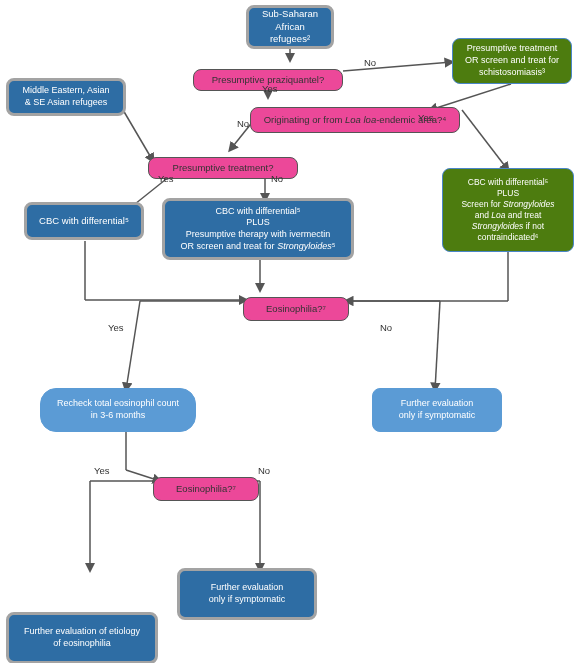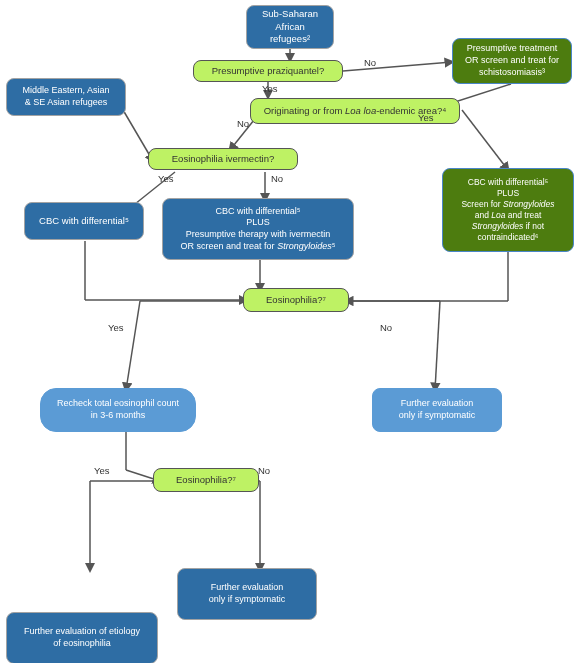--- a/index.html
+++ b/index.html
@@ -23,36 +23,37 @@
       text-align: center;
       display: flex;
       align-items: center;
       justify-content: center;
       padding: 4px 6px;
       line-height: 1.3;
     }
     .node-blue-dark {
       background: #2e6da4;
       color: #fff;
-      border: 1px solid #a3a3a3;
+      border: 3px solid #a3a3a3;
     }
     .node-blue-mid {
       background: #4d7c0f;
       color: #fff;
       border: 1px solid #4a86c8;
     }
     .node-blue-light {
       background: #5b9bd5;
       color: #fff;
       border: 1px solid #5b9bd5;
     }
     .node-outline {
-      background: #bef264;
+      background: #ec4899;
       color: #333;
       border: 1.5px solid #555;
+      margin-top: 9px;
     }
     svg.arrows {
       position: absolute;
       top: 0; left: 0;
       width: 586px;
       height: 663px;
       pointer-events: none;
     }
     .label-text {
       position: absolute;
@@ -132,21 +133,21 @@
   <div class="node node-blue-dark" style="left:6px;top:78px;width:120px;height:38px;">
     <span style="white-space:pre-line;font-size:9px;">Middle Eastern, Asian
 &amp; SE Asian refugees</span>
   </div>
 
   <div class="node node-outline" style="left:250px;top:98px;width:210px;height:26px;">
     <span style="font-size:9.5px;">Originating or from <em>Loa loa</em>-endemic area?⁴</span>
   </div>
 
   <div class="node node-outline" style="left:148px;top:148px;width:150px;height:22px;">
-    <span style="font-size:9.5px;">Eosinophilia ivermectin?</span>
+    <span style="font-size:9.5px;">Presumptive treatment?</span>
   </div>
 
   <div class="node node-blue-dark" style="left:24px;top:202px;width:120px;height:38px;">
     <span style="font-size:9.5px;">CBC with differential⁵</span>
   </div>
 
   <div class="node node-blue-dark" style="left:162px;top:198px;width:192px;height:62px;">
     <span style="white-space:pre-line;font-size:9px;text-align:center;">CBC with differential⁵<br>PLUS<br>Presumptive therapy with ivermectin<br>OR screen and treat for <em>Strongyloides</em>⁵</span>
   </div>
 

